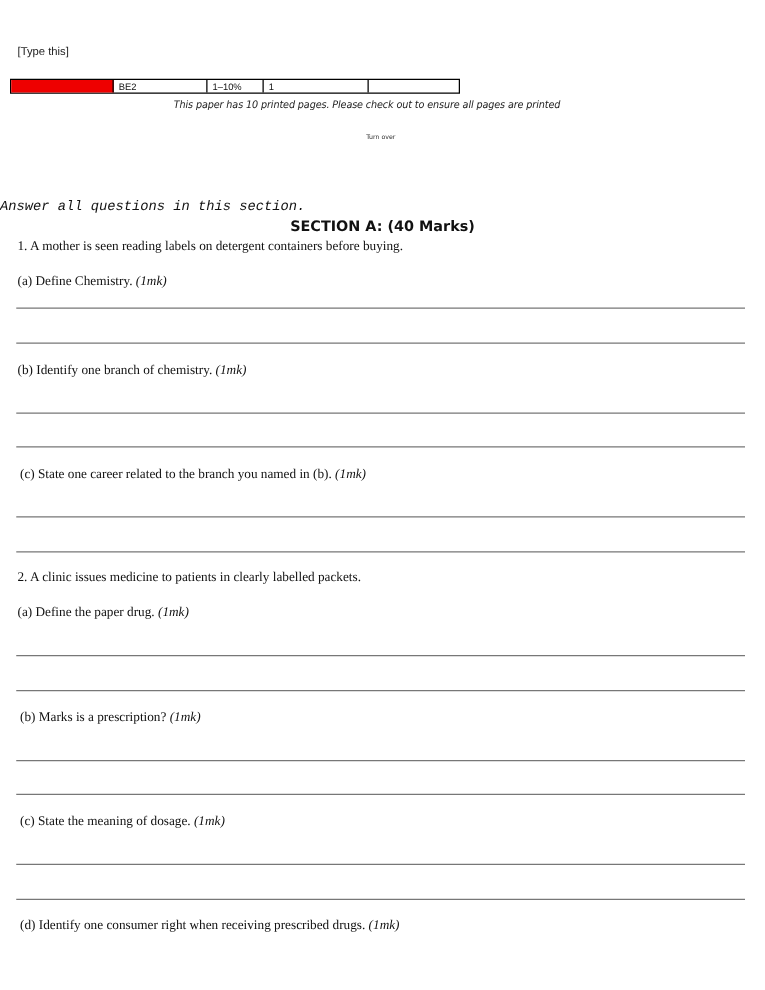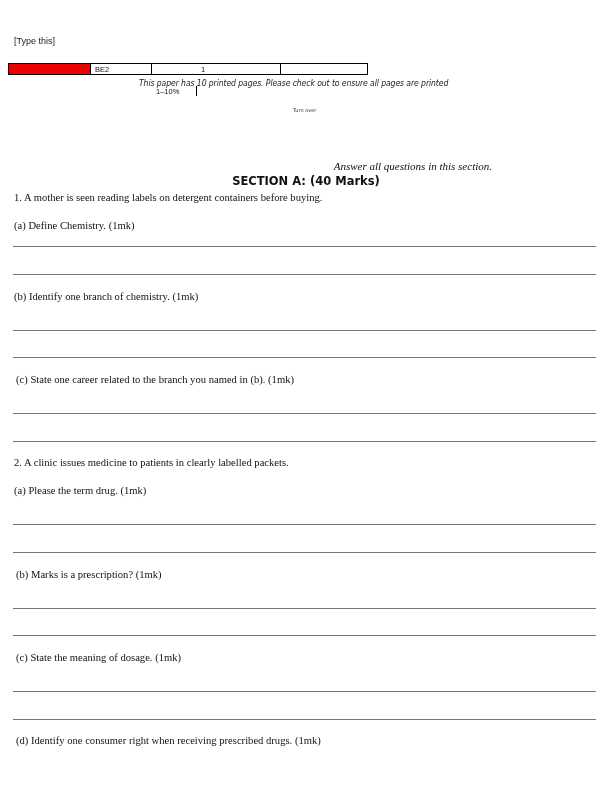--- a/index.html
+++ b/index.html
@@ -3,30 +3,30 @@
   <meta charset="utf-8">
   <style>
     html, body { margin: 0; padding: 0; background: #ffffff; }
     body { width: 612px; height: 792px; position: relative; overflow: hidden; color: #111; }
     .abs { position: absolute; white-space: nowrap; }
     .header-note { left: 14px; top: 36px; font-family: "Liberation Sans", sans-serif; font-size: 9px; color: #222; }
     .code-table { position: absolute; left: 8px; top: 63px; height: 12px; border: 1px solid #000; display: flex; box-sizing: border-box; width: 360px; }
     .code-cell { height: 100%; box-sizing: border-box; border-right: 1px solid #000; font-family: "Liberation Sans", sans-serif; font-size: 7.5px; line-height: 11px; padding-left: 4px; color: #111; }
     .code-cell:last-child { border-right: none; }
     .cell-red { background: #ee0000; width: 82px; padding: 0; }
-    .cell-code { width: 61px; }
-    .cell-pct { width: 45px; margin-top: 22px; }
+    .cell-code { width: 75px; }
+    .cell-pct { width: 45px; }
     .cell-page { width: 84px; }
     .cell-blank { flex: 1; }
     .pages-note { left: 139px; top: 78px; font-family: "DejaVu Sans", sans-serif; font-size: 8.3px; font-style: italic; letter-spacing: -0.1px; color: #222; transform: scaleX(0.93); transform-origin: left; }
     .turn-over { left: 293px; top: 107px; font-family: "DejaVu Sans", sans-serif; font-size: 5px; color: #333; }
     .section-title { left: 0; width: 612px; text-align: center; top: 129px; font-family: "DejaVu Sans", sans-serif; font-weight: bold; font-size: 11.5px; color: #111; margin-top: 45px; }
-    .section-sub { left: 0; width: 492px; text-align: right; top: 160px; font-family: Liberation Serif, serif; font-style: italic; font-size: 11px; color: #111; }
+    .section-sub { left: 0; width: 492px; text-align: left; top: 160px; font-family: Liberation Mono, monospace; font-style: italic; font-size: 11px; color: #111; }
     .q-text { font-family: "Liberation Serif", serif; font-size: 10.6px; color: #111; }
-    .mk { }
+    .mk { font-style: italic; }
     .ans-line { position: absolute; left: 13px; width: 583px; height: 0; border-top: 1px solid #777; }
   </style>
 </head>
 <body>
 
 <div class="abs header-note">[Type this]</div>
 
 <div class="code-table">
   <div class="code-cell cell-red"></div>
   <div class="code-cell cell-code">BE2</div>
@@ -60,21 +60,21 @@
 <div class="abs q-text" style="left:16px; top:374px;">
   <span>(c) State one career related to the branch you named in (b).</span>
   <span class="mk">(1mk)</span>
 </div>
 <div class="ans-line" style="top:413px;"></div>
 <div class="ans-line" style="top:441px;"></div>
 
 <div class="abs q-text" style="left:14px; top:457px;">2. A clinic issues medicine to patients in clearly labelled packets.</div>
 
 <div class="abs q-text" style="left:14px; top:485px;">
-  <span>(a) Please the term drug.</span>
+  <span>(a) Define the paper drug.</span>
   <span class="mk">(1mk)</span>
 </div>
 <div class="ans-line" style="top:524px;"></div>
 <div class="ans-line" style="top:552px;"></div>
 
 <div class="abs q-text" style="left:16px; top:569px;">
   <span>(b) Marks is a prescription?</span>
   <span class="mk">(1mk)</span>
 </div>
 <div class="ans-line" style="top:608px;"></div>

